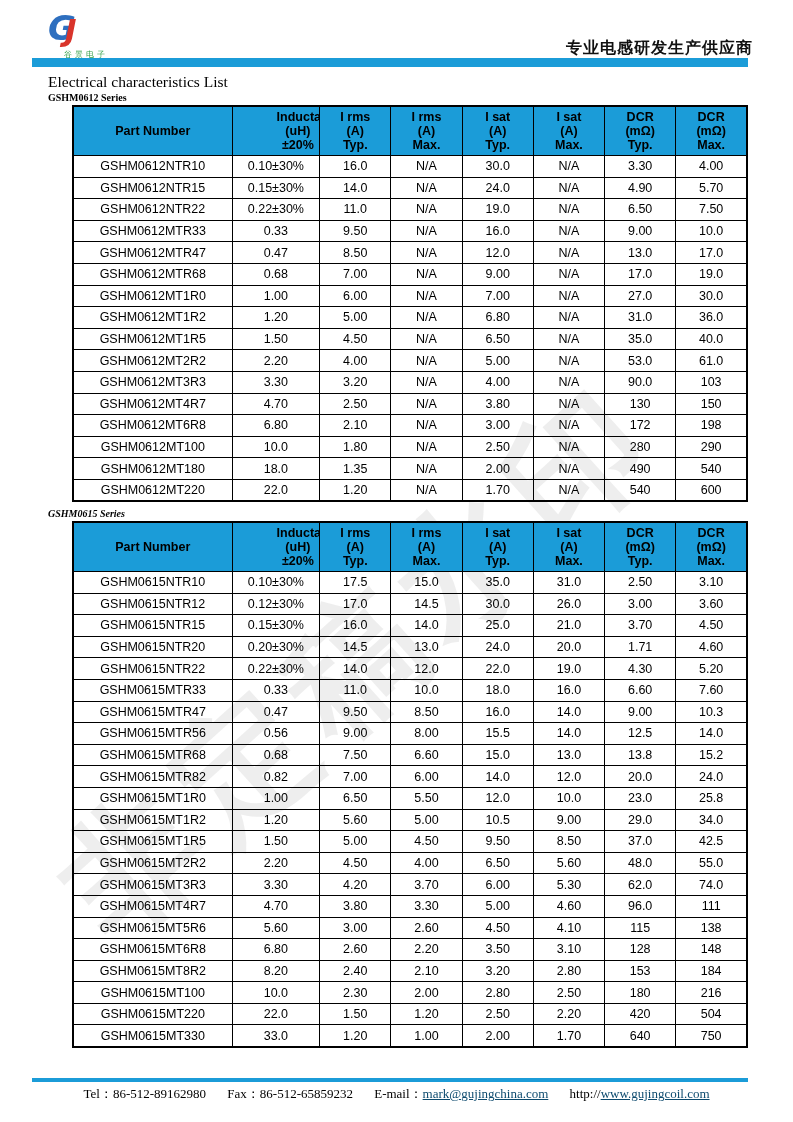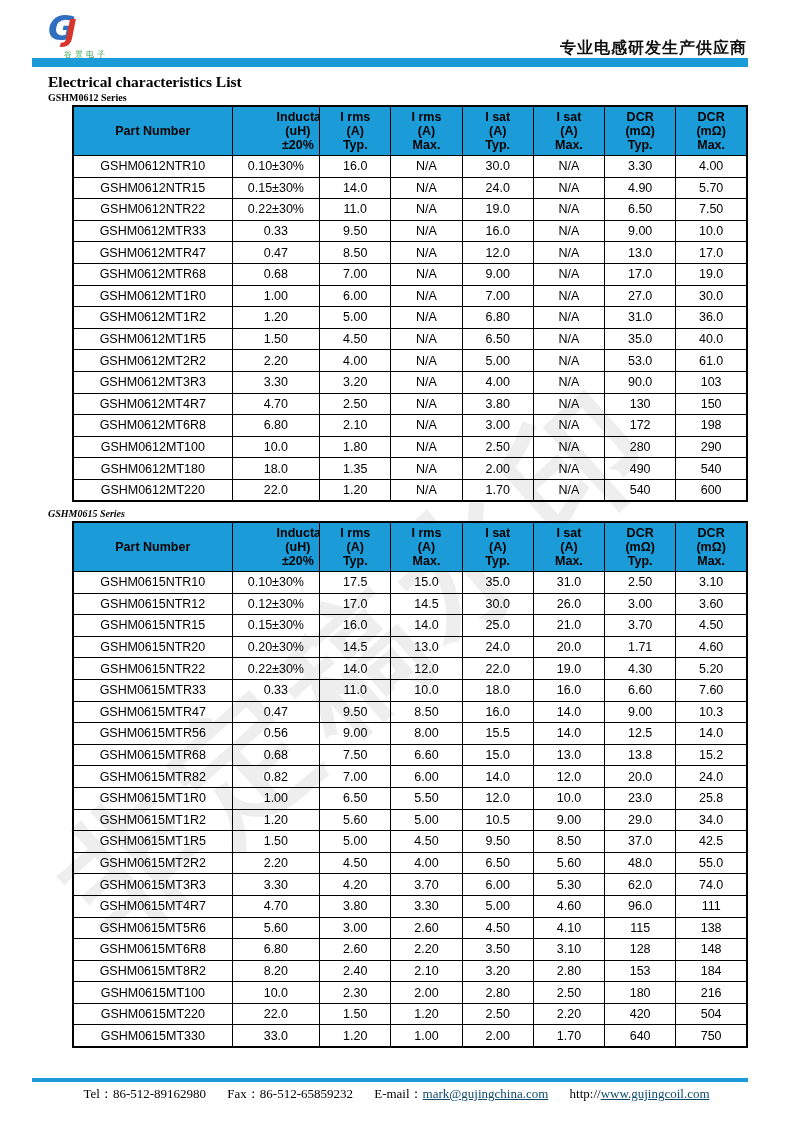--- a/index.html
+++ b/index.html
@@ -30,31 +30,31 @@
     position:absolute; left:17px; top:3px;
     font-family:"DejaVu Sans", sans-serif; font-weight:bold; font-style:italic;
     font-size:31px; line-height:34px; color:#D9342B;
   }
   .logo-sub {
     font-size:8px; color:#2F9E44; letter-spacing:3px; margin-top:1px;
     white-space:nowrap;
     text-align:right;
   }
   .slogan {
-    position:absolute; right:46px; top:38px;
+    position:absolute; right:40px; top:38px;
     font-size:16px; font-weight:bold; color:#111; letter-spacing:1px;
   }
   .top-bar {
     position:absolute; left:32px; top:58px; width:716px; height:9px;
     background:#1B9CD8;
   }
   
   .doc-title {
     position:relative; z-index:1; margin:63px 0 0 48px;
-    font-family:"Liberation Serif", serif; font-weight:bold; font-size:15.5px;
+    font-family:"Liberation Serif", serif; font-weight:normal; font-size:15.5px;
   }
   .series-title {
     position:relative; z-index:1; margin:1px 0 2px 48px;
     font-family:"Liberation Serif", serif; font-weight:bold; font-size:10px;
   }
   .series-title.second { margin-top:6px;font-style:italic; }
   
   table.spec {
     position:relative; z-index:1;
     border-collapse:collapse; table-layout:fixed;

